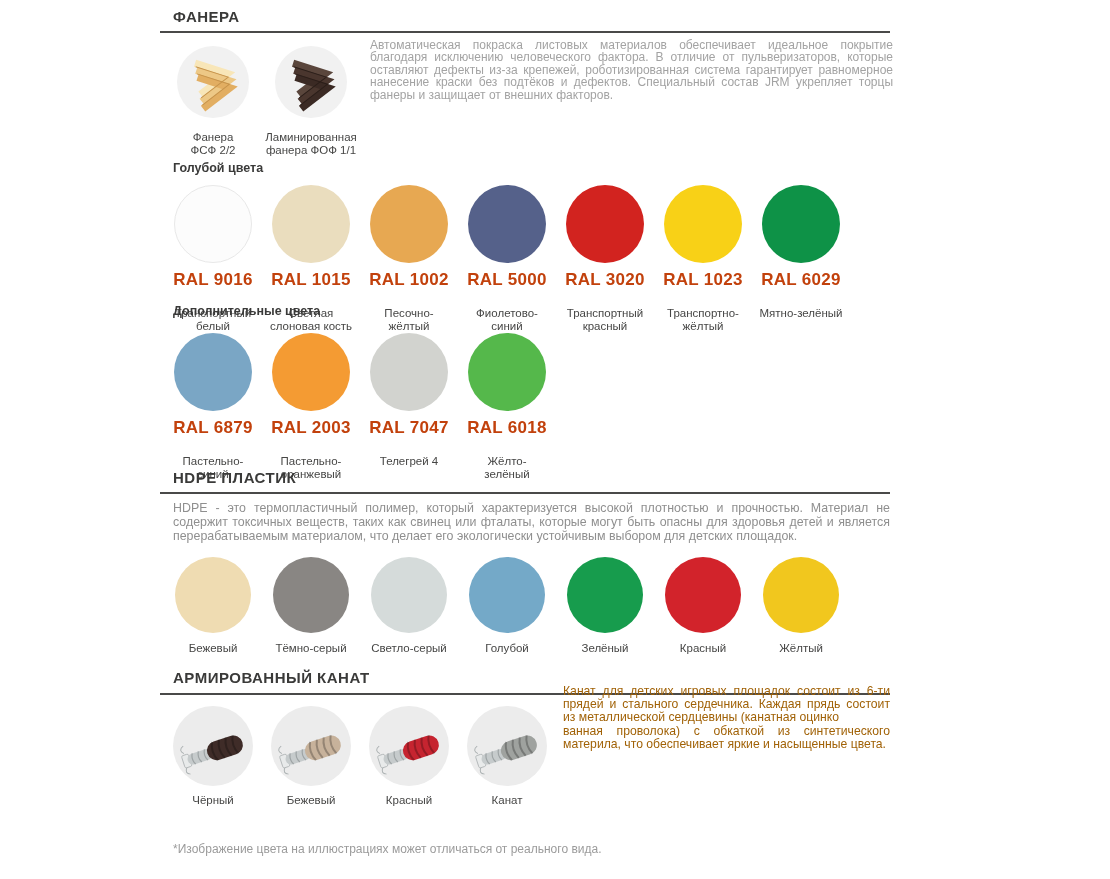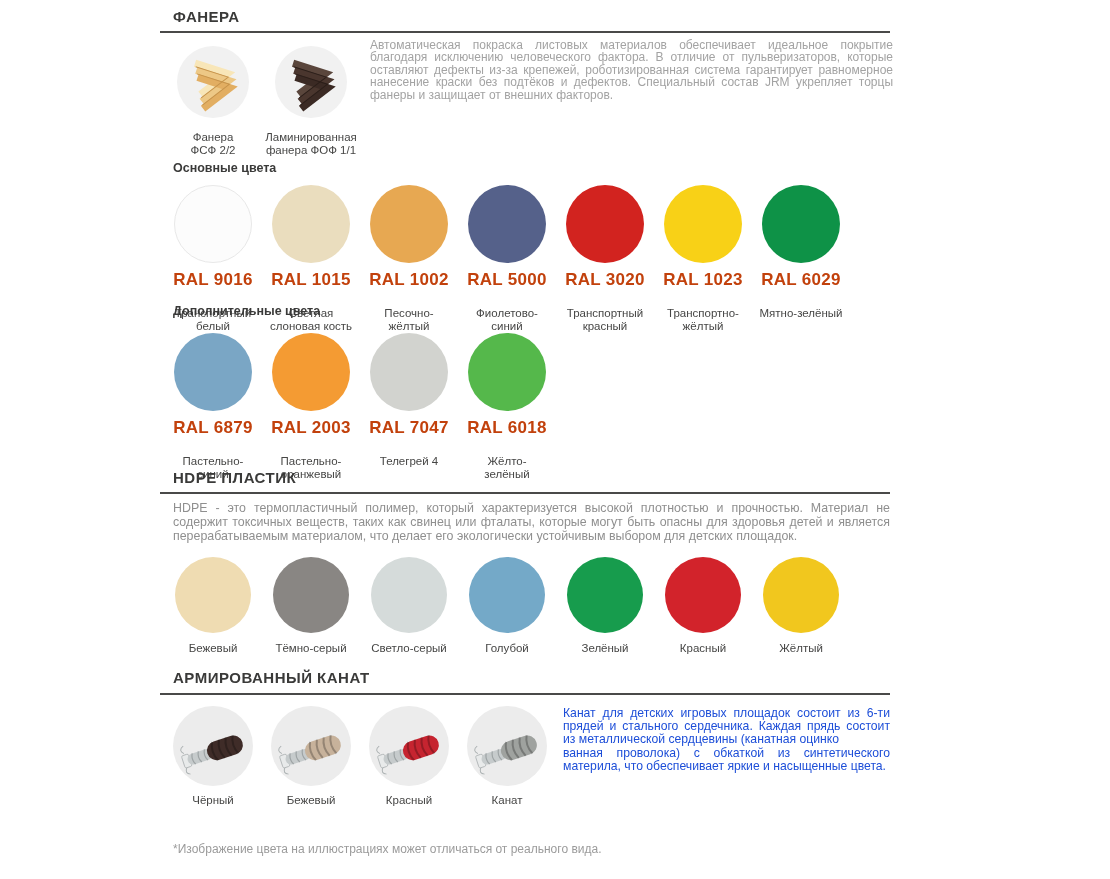--- a/index.html
+++ b/index.html
@@ -59,21 +59,21 @@
           <path class="ply-band" d="M30,40 L72,62 L30,84" style="stroke:var(--w3);stroke-width:10;"></path>
           <path class="ply-band" d="M30,25 L72,47 L30,69" style="stroke:var(--wl);stroke-width:1.3;"></path>
           <path class="ply-band" d="M30,35 L72,57 L30,79" style="stroke:var(--wl);stroke-width:1.3;"></path>
         </g>
       </svg>
       <div class="ply-label">Ламинированная
 фанера ФОФ 1/1</div>
     </div>
   </div>
 
-  <div class="subhead" style="left:173px;top:161px;">Основные цвета</div>
+  <div class="subhead" style="left:173px;top:161px;">Голубой цвета</div>
 
   <div class="row" style="left:164px;top:185px;">
     <div class="cell">
       <div class="dot d76" style="background: rgb(252, 252, 252); border-color: rgb(232, 232, 232);"></div>
       <div class="code">RAL 9016</div>
       <div class="cname">Транспортный
 белый</div>
     </div>
     <div class="cell">
       <div class="dot d76" style="background: rgb(234, 221, 190);"></div>
@@ -172,21 +172,21 @@
     </div>
     <div class="cell">
       <div class="dot d74" style="background: rgb(241, 199, 30);"></div>
       <div class="hdpe-name">Жёлтый</div>
     </div>
   </div>
 
   <div class="h1" style="left:173px;top:669px;">АРМИРОВАННЫЙ КАНАТ</div>
   <div class="rule" style="top:693px;"></div>
 
-  <div class="para" style="left:563px;top:707px;width:327px;font-size:12.2px;line-height:13.2px;color:#1d4ed8;white-space:pre-line;">Канат для детских игровых площадок состоит из 6-ти прядей и стального сердечника. Каждая прядь состоит из металлической сердцевины (канатная оцинко
+  <div class="para" style="left:563px;top:685px;width:327px;font-size:12.2px;line-height:13.2px;color:#a16207;white-space:pre-line;">Канат для детских игровых площадок состоит из 6-ти прядей и стального сердечника. Каждая прядь состоит из металлической сердцевины (канатная оцинко
 ванная проволока) с обкаткой из синтетического материла, что обеспечивает яркие и насыщенные цвета.</div>
 
   <div class="row" style="left:164px;top:706px;">
     <div class="cell">
       <svg width="80" height="80" viewBox="0 0 100 100" style="--rope: #3F2C28;">
         <circle cx="50" cy="50" r="50" fill="#ECECEC"></circle>
         <g transform="rotate(-18 50 55)">
           <path d="M14,48 q-6,-6 2,-9" stroke="#AAB0B1" stroke-width="1.2" fill="none"></path>
           <path d="M12,66 q-5,6 2,9" stroke="#AAB0B1" stroke-width="1.2" fill="none"></path>
           <rect x="10" y="50" width="9" height="16" rx="2" fill="#E8EAEA" stroke="#ADB2B3" stroke-width="1"></rect>

